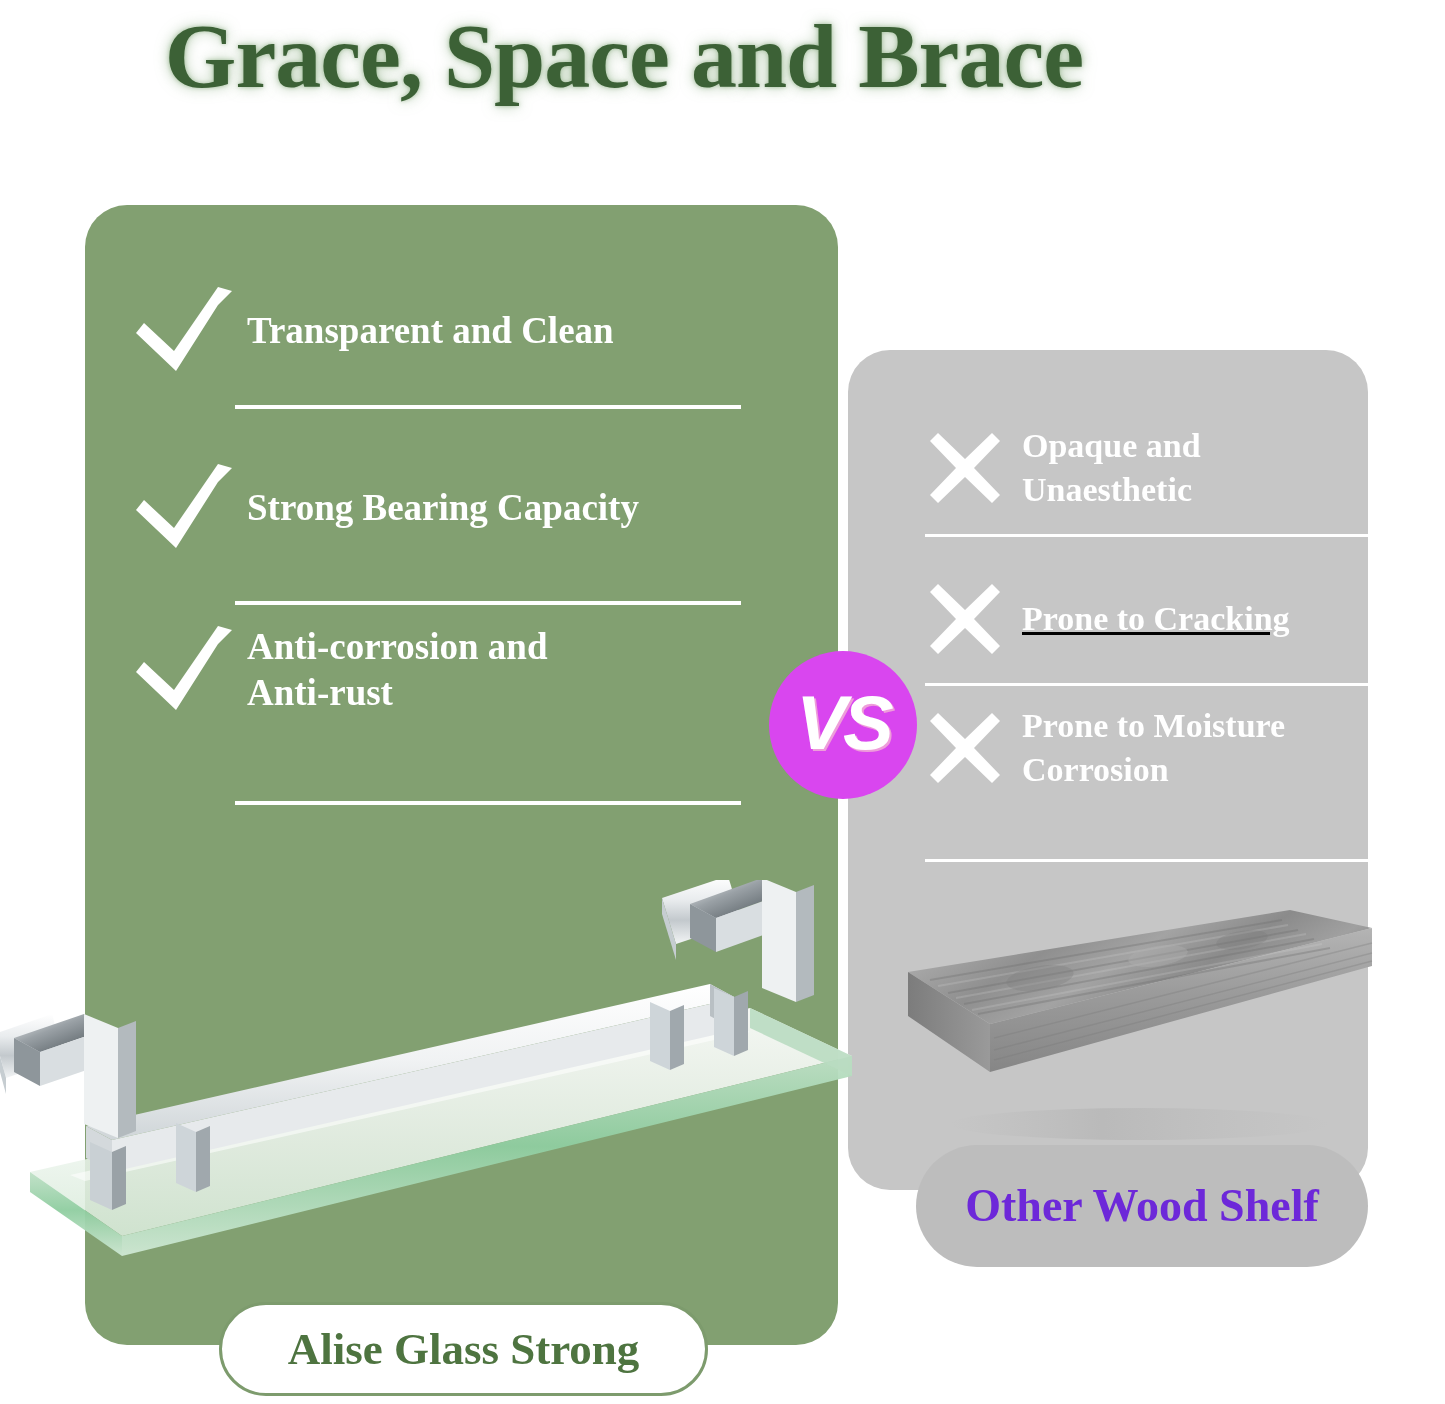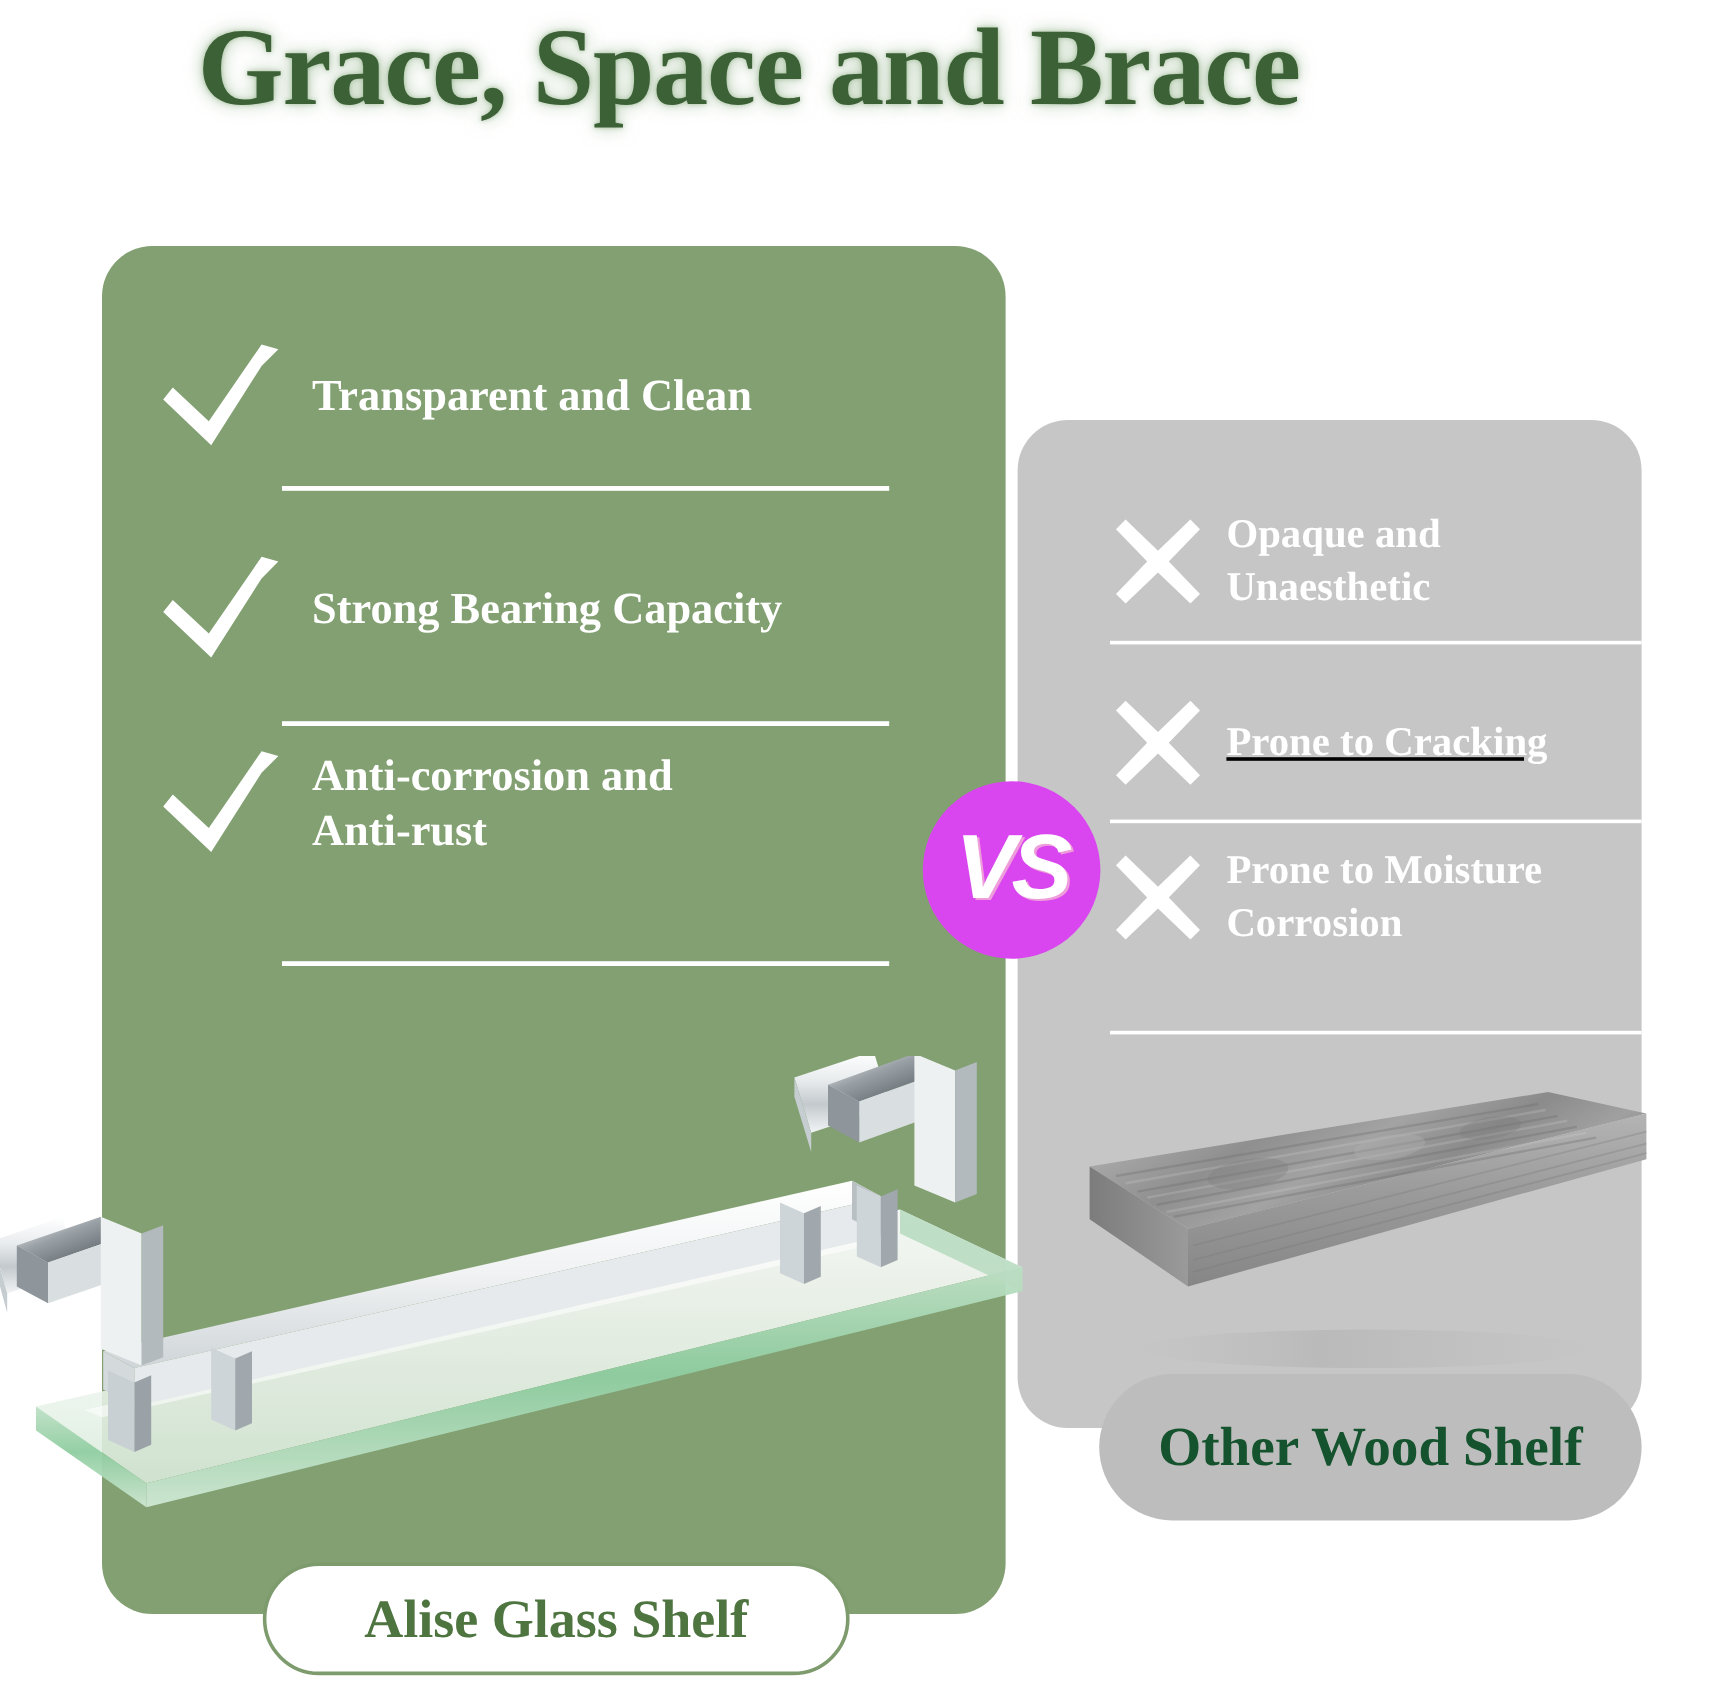--- a/index.html
+++ b/index.html
@@ -61,21 +61,21 @@
   }
   .feature-text {
     color: #ffffff;
     font-family: "Liberation Serif", "DejaVu Serif", serif;
     font-weight: bold;
     white-space: pre-line;
   }
   .green-feature .feature-text {
     font-size: 37px;
     line-height: 46px;
-    margin-left: 22px;
+    margin-left: 9px;
   }
   .gray-feature .feature-text {
     font-size: 34px;
     line-height: 44px;
     margin-left: 20px;
   }
 
   
   .check-icon {
     width: 108px;
@@ -160,21 +160,21 @@
     width: 452px;
     height: 122px;
     border-radius: 62px;
     background: #bdbdbd;
     display: flex;
     align-items: center;
     justify-content: center;
     z-index: 8;
   }
   #wood-label .pill-text {
-    color: #14532d;
+    color: #6d28d9;
     font-family: "Liberation Serif", "DejaVu Serif", serif;
     font-weight: bold;
     font-size: 46px;
     line-height: 46px;
   }
 
   
   #glass-shelf-art {
     position: absolute;
     left: -10px;
@@ -408,20 +408,20 @@
 
       <g opacity="0.3" stroke="#777777" fill="none" stroke-width="1.5">
         <path d="M104 138 L482 43"></path>
         <path d="M104 150 L482 53"></path>
         <path d="M104 160 L482 61"></path>
       </g>
     </svg>
   </div>
 
   <div id="glass-label">
-    <span class="pill-text">Alise Glass Shelf</span>
+    <span class="pill-text">Alise Glass Strong</span>
   </div>
 
   <div id="wood-label">
     <span class="pill-text">Other Wood Shelf</span>
   </div>
 
 </div>
 
 </body></html>

